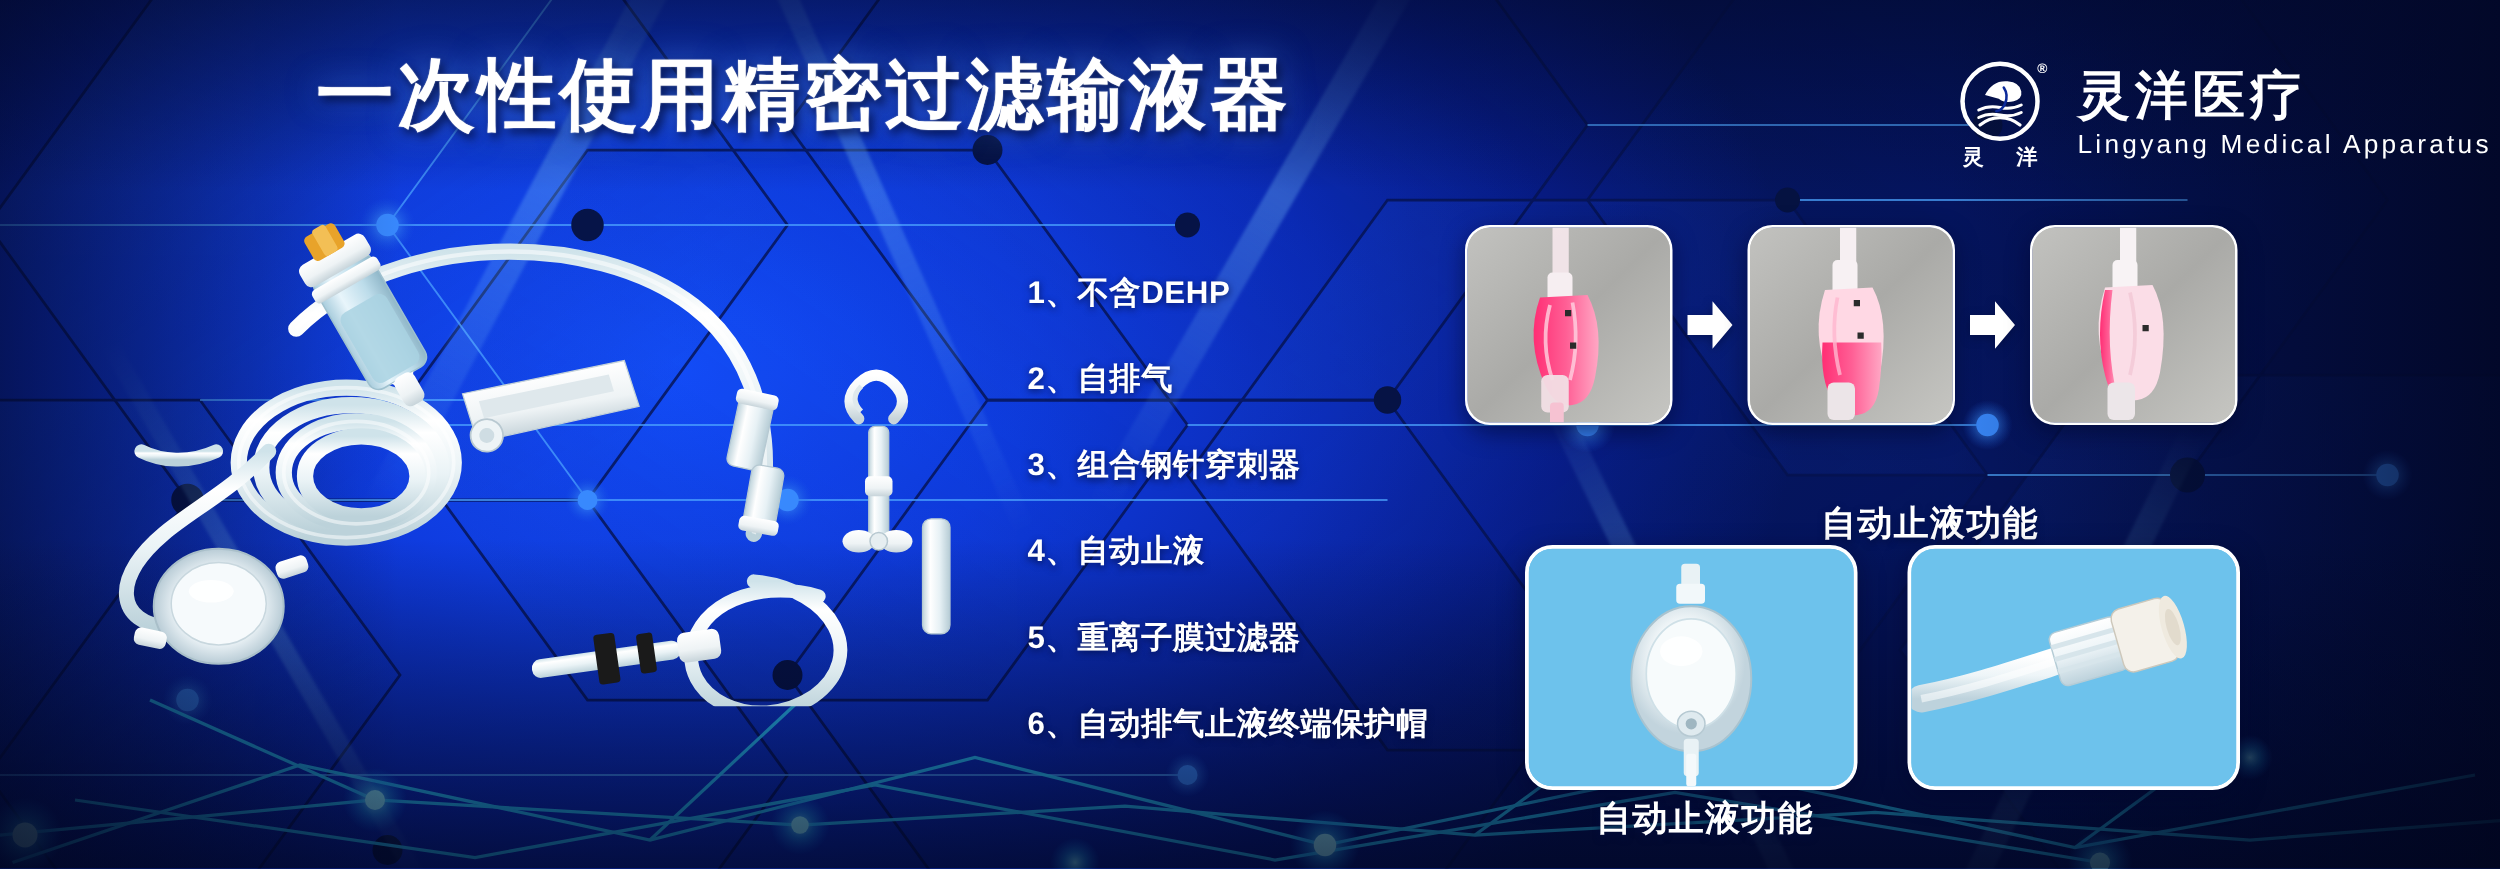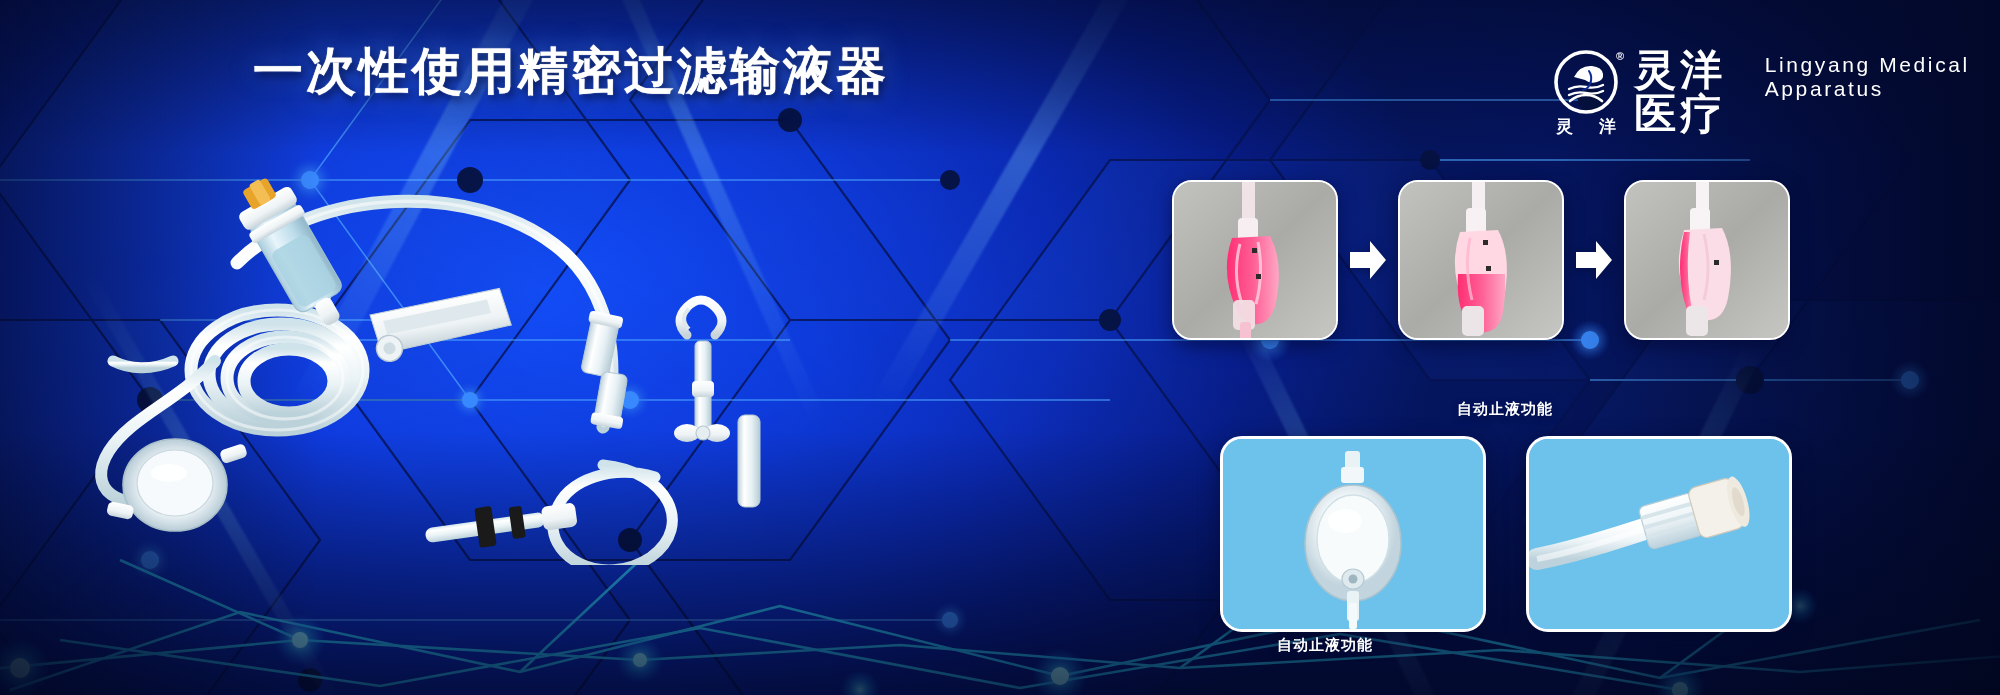--- a/index.html
+++ b/index.html
@@ -23,52 +23,52 @@
   }
   .hexwrap{position:absolute;inset:0;overflow:hidden;opacity:.95;}
   .hexwrap svg{position:absolute;left:0;top:0;}
   .beams{position:absolute;inset:0;overflow:hidden;}
   .beam{position:absolute;background:linear-gradient(180deg,rgba(120,200,255,0) 0%,rgba(130,205,255,.30) 45%,rgba(120,200,255,0) 100%);
         filter:blur(1.2px);transform-origin:center;}
 
   
   .title{
     position:absolute;left:253px;top:46px;
-    font-size:50px;font-weight:bold;color:#ffffff;letter-spacing:3px;
+    font-size:62px;font-weight:bold;color:#ffffff;letter-spacing:3px;
     line-height:1;white-space:nowrap;
     text-shadow:0 0 1px rgba(255,255,255,.9), 3px 4px 8px rgba(0,10,60,.85), 0 0 26px rgba(90,160,255,.55);
   }
 
   
   .logo{position:absolute;left:1552px;top:48px;display:flex;align-items:center;gap:14px;}
   .logo-mark{width:96px;display:flex;flex-direction:column;align-items:center;}
   .emblem{position:relative;width:66px;height:66px;}
   .reg{position:absolute;right:-5px;top:1px;font-size:11px;color:#fff;font-weight:bold;}
   .logo-cn-small{display:flex;gap:26px;margin-top:3px;font-size:17px;font-weight:bold;color:#fff;line-height:1;}
-  .logo-right{display:flex;flex-direction:row;justify-content:center;}
+  .logo-right{display:flex;flex-direction:column;justify-content:center;}
   .logo-cn{font-size:42px;font-weight:bold;color:#fff;letter-spacing:4px;line-height:1.05;}
   .logo-en{font-size:21px;color:#fff;letter-spacing:2.6px;margin-top:5px;}
 
   
   .features{position:absolute;left:822px;top:222px;}
   .feat{font-size:25px;font-weight:bold;color:#ffffff;line-height:1;margin-bottom:44px;white-space:nowrap;
         text-shadow:0 2px 6px rgba(0,12,60,.75);letter-spacing:.5px;}
   .feat:last-child{margin-bottom:0;}
 
   
   .product{position:absolute;left:55px;top:165px;width:720px;height:400px;}
 
   
   .rowtop{position:absolute;left:1172px;top:180px;display:flex;align-items:center;gap:0;}
   .shot{width:166px;height:160px;border-radius:20px;border:2.5px solid #ffffff;overflow:hidden;position:relative;
         box-shadow:0 6px 18px rgba(0,8,45,.55);}
   .shot.gray{background:linear-gradient(135deg,#b9b9b7 0%,#c9c9c6 40%,#aeaeab 100%);}
   .arrowcell{width:60px;display:flex;align-items:center;justify-content:center;}
   .arrow-ic{filter:drop-shadow(0 2px 4px rgba(0,10,50,.5));}
-  .caption{position:absolute;font-size:15px;font-weight:bold;color:#fff;white-space:nowrap;
+  .caption{position:absolute;font-size:28px;font-weight:bold;color:#fff;white-space:nowrap;
            text-shadow:0 2px 6px rgba(0,12,60,.8);letter-spacing:1px;}
   .cap-top{left:1457px;top:400px;}
   .rowbot{position:absolute;left:1220px;top:436px;display:flex;gap:40px;}
   .panel{width:266px;height:196px;border-radius:22px;border:3px solid #ffffff;overflow:hidden;position:relative;
          background:#6dc2ec;box-shadow:0 6px 20px rgba(0,8,45,.55);}
   .cap-b1{left:1277px;top:636px;}
   .cap-b2{left:1549px;top:636px;}
 </style>
 </head>
 <body>
@@ -334,20 +334,28 @@
 
       <g transform="translate(430,362) rotate(-8)">
         <rect x="-60" y="-7" width="120" height="15" rx="7" fill="url(#tube)"></rect>
         <rect x="-8" y="-20" width="17" height="40" rx="3" fill="#1a1a1a"></rect>
         <rect x="26" y="-16" width="13" height="32" rx="3" fill="#1a1a1a"></rect>
         <rect x="58" y="-12" width="34" height="24" rx="6" fill="url(#whitepart)"></rect>
       </g>
     </svg>
   </div>
 
+  <div class="features">
+    <div class="feat">1、不含DEHP</div>
+    <div class="feat">2、自排气</div>
+    <div class="feat">3、组合钢针穿刺器</div>
+    <div class="feat">4、自动止液</div>
+    <div class="feat">5、重离子膜过滤器</div>
+    <div class="feat">6、自动排气止液终端保护帽</div>
+  </div>
 
   <div class="rowtop">
 
     <div class="shot gray">
       <svg width="162" height="156" viewBox="0 0 162 156">
         <defs>
           <linearGradient id="bgG" x1="0" y1="0" x2="1" y2="1">
             <stop offset="0%" stop-color="#c2c2bf"></stop>
               <stop offset="50%" stop-color="#aaaaa7"></stop>
             <stop offset="100%" stop-color="#c6c6c2"></stop>

